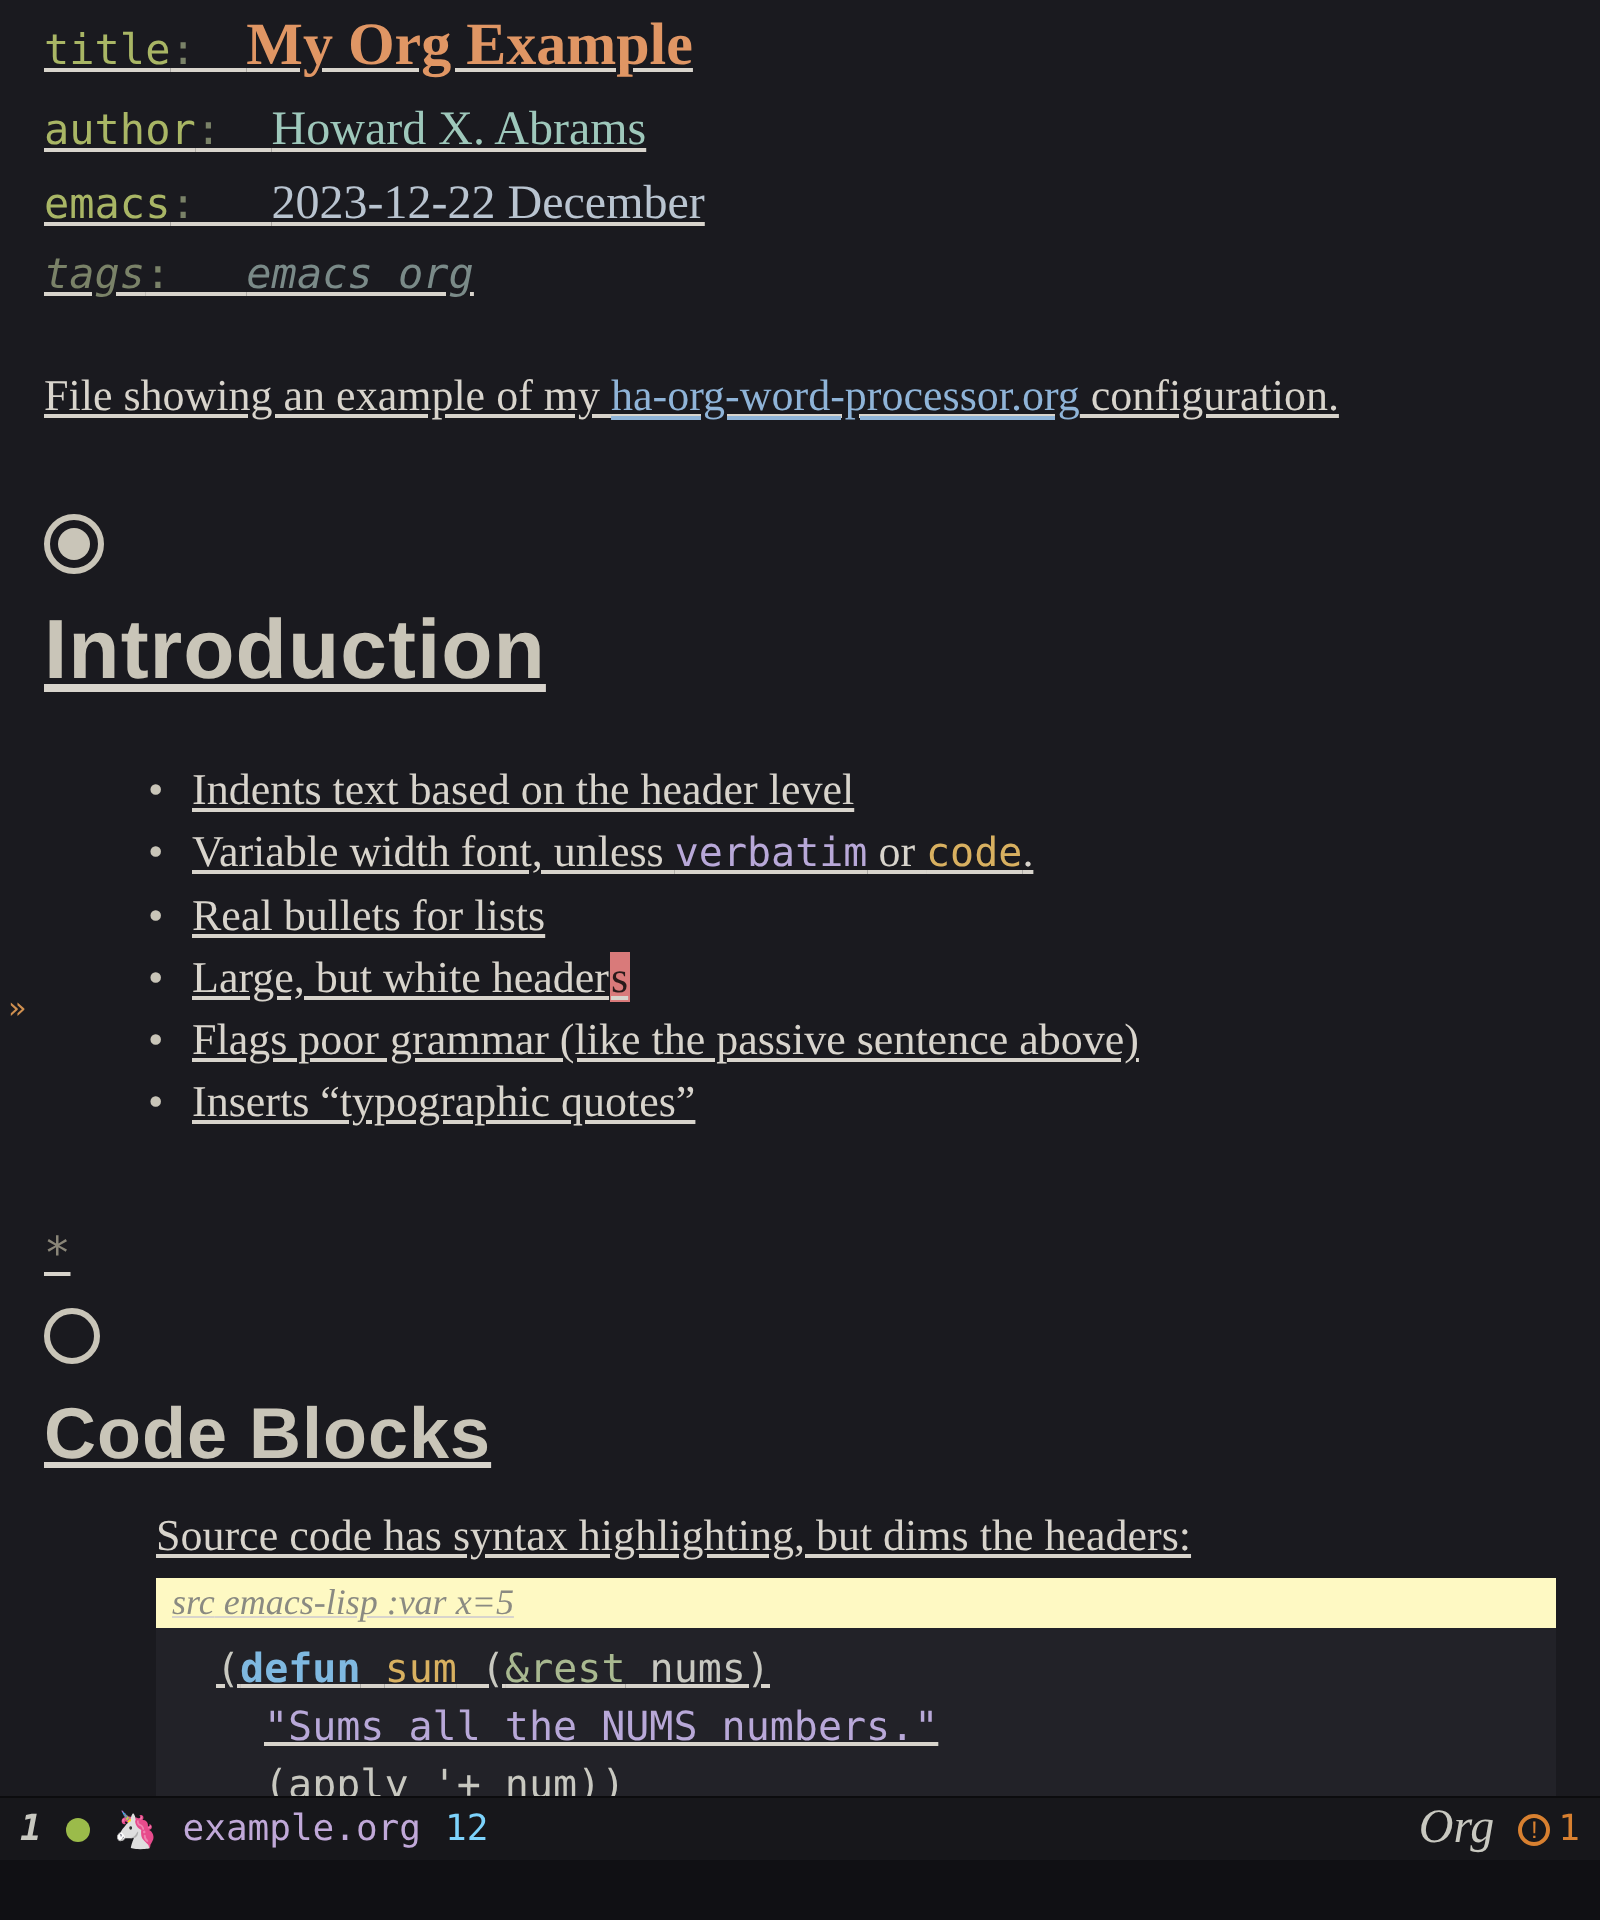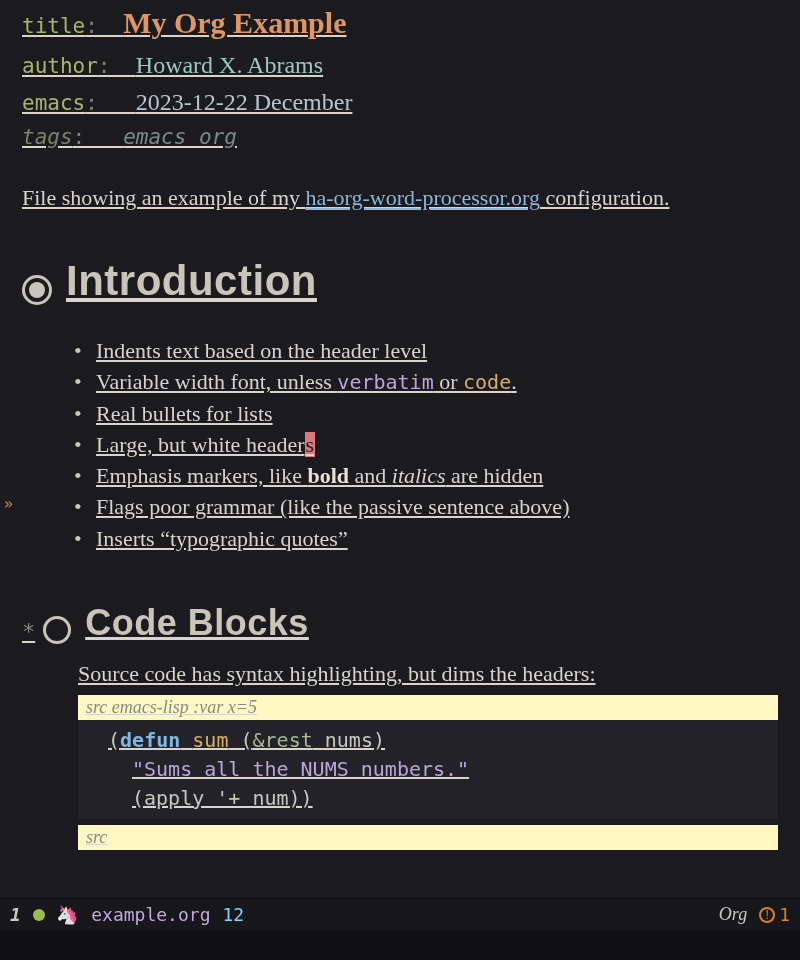--- a/index.html
+++ b/index.html
@@ -52,23 +52,24 @@
     color: #d8d4cc;
     line-height: 1.35;
   }
   .link {
     color: #8fb4d8;
     text-decoration: underline;
     text-underline-offset: 3px;
   }
   .heading-row {
     display: flex;
-    align-items: flex-end;
+    align-items: flex-start;
     margin-top: 44px;
     gap: 14px;
+    flex-direction: column;
   }
   .heading-row.h2 { margin-top: 48px; }
   .star-prefix {
     font-family: monospace;
     color: #8a8678;
     font-size: 22px;
     margin-right: -6px;
   }
   .bullet-circle {
     width: 28px; height: 28px;
@@ -192,21 +193,21 @@
   }
   .ml-dot {
     width: 12px; height: 12px; border-radius: 50%;
     background: #9bbb4a;
     display: inline-block;
   }
   .ml-unicorn { color: #b090d8; font-size: 18px; }
   .ml-file { color: #c0a8d8; }
   .ml-line { color: #7dd3fc; }
   .ml-spacer { flex: 1; }
-  .ml-mode { color: #c8c8c0; font-style: italic; font-family: Georgia, serif; font-size: 18px;}
+  .ml-mode { color: #c8c8c0; font-style: italic; font-family: Georgia, serif; font-size: 24px;}
   .ml-warn {
     color: #d88030;
     display: inline-flex;
     align-items: center;
     gap: 4px;
   }
   .ml-warn-icon {
     width: 16px; height: 16px;
     border: 2px solid #d88030;
     border-radius: 50%;
@@ -251,23 +252,20 @@
 
   <div class="section-body">
     <ul class="feat">
       <li>Indents text based on the header level</li>
       <li>
         <span>Variable width font, unless </span><span class="verbatim">verbatim</span><span> or </span><span class="code">code</span><span>.</span>
       </li>
       <li>Real bullets for lists</li>
       <li>
         <span>Large, but white header</span><span class="cursor-mark">s</span>
-      </li>
-      <li>
-        <span>Emphasis markers, like </span><span class="bold">bold</span><span> and </span><span class="em">italics</span><span> are hidden</span>
       </li>
       <li>Flags poor grammar (like the passive sentence above)</li>
       <li>Inserts “typographic quotes”</li>
     </ul>
   </div>
 
   <span class="fringe-marker">»</span>
 
   <div class="heading-row h2">
     <span class="star-prefix">*</span>

